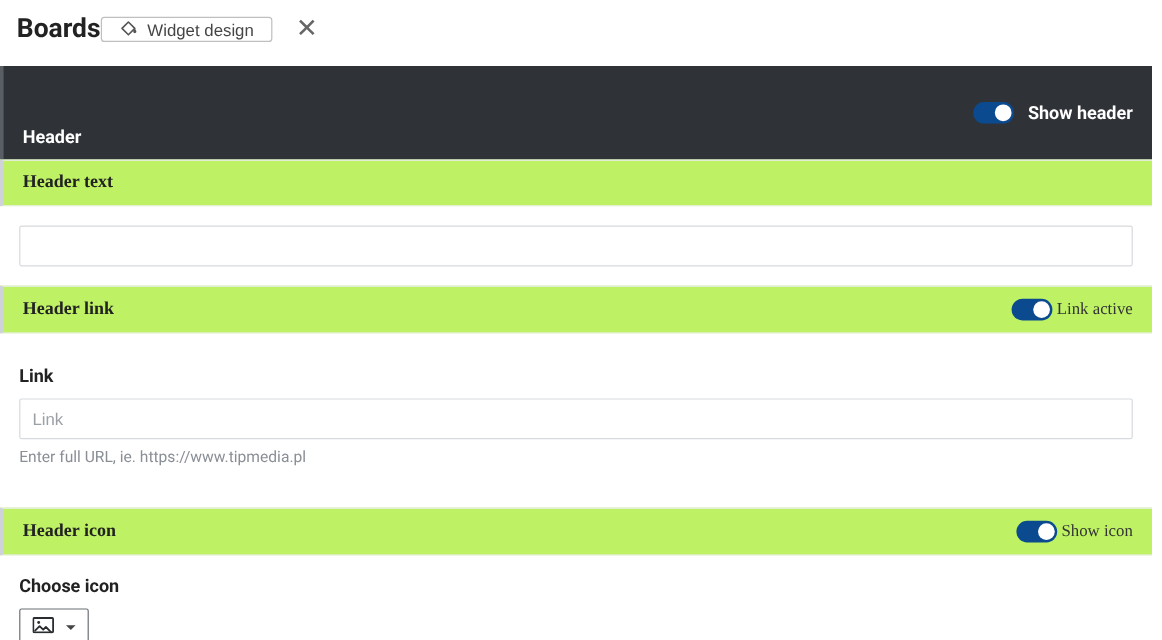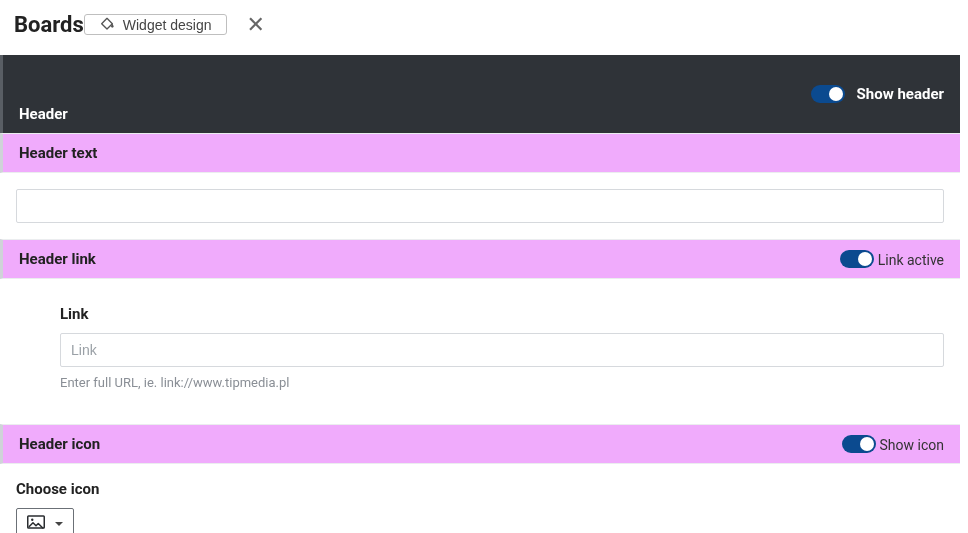--- a/index.html
+++ b/index.html
@@ -62,28 +62,29 @@
     display: flex;
     align-items: center;
     justify-content: space-between;
     padding: 10px 16px;
     border-left: 3px solid #595e64;
   }
   .section-dark .label { font-weight: 700; font-size: 15px; margin-top: 40px; }
   .section-dark .right { display: flex; align-items: flex-end; gap: 12px; font-weight: 700; font-size: 15px; }
 
   .section-grey {
-    background: #f0abfc;
+    background: #bef264;
     display: flex;
     align-items: center;
     justify-content: space-between;
     padding: 10px 16px;
     border-left: 3px solid #cfd3d8;
     border-top: 1px solid #ebedef;
     border-bottom: 1px solid #ebedef;
+    font-family: Liberation Serif, serif;
   }
   .section-grey .label { font-weight: 700; font-size: 15px; color: #222; }
   .section-grey .right { display: flex; align-items: flex-end; gap: 4px; font-size: 14px; color: #333; }
 
   .panel-body { padding: 16px; }
   .panel-body.white { background: #fff; }
 
   .input-text {
     width: 100%;
     border: 1px solid #d6d9dd;
@@ -187,24 +188,24 @@
 
   <div class="section-grey">
     <span class="label">Header link</span>
     <div class="right">
       <div class="toggle">
           <div class="knob"></div>
         </div>
       <span>Link active</span>
     </div>
   </div>
-  <div class="panel-body white" style="padding-top:26px;margin-left:44px;">
+  <div class="panel-body white" style="padding-top:26px;">
     <div class="field-label">Link</div>
     <input type="text" class="input-text" placeholder="Link" style="">
-    <div class="hint">Enter full URL, ie. link://www.tipmedia.pl</div>
+    <div class="hint">Enter full URL, ie. https://www.tipmedia.pl</div>
   </div>
 
   <div style="height:18px"></div>
 
   <div class="section-grey">
     <span class="label">Header icon</span>
     <div class="right">
       <div class="toggle alt">
           <div class="knob"></div>
         </div>

